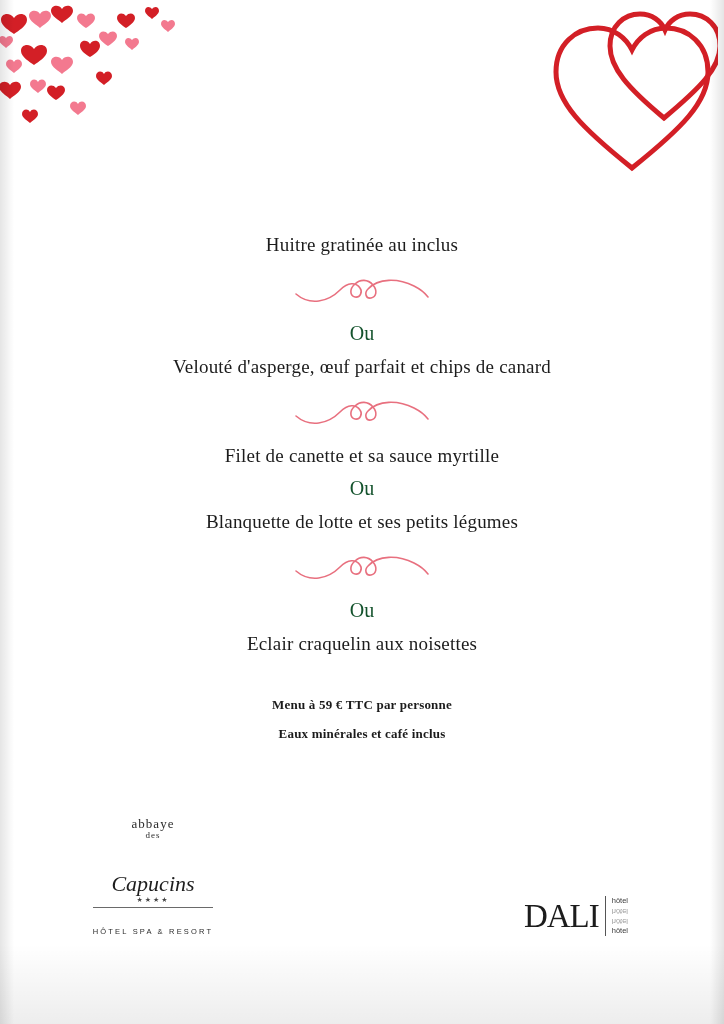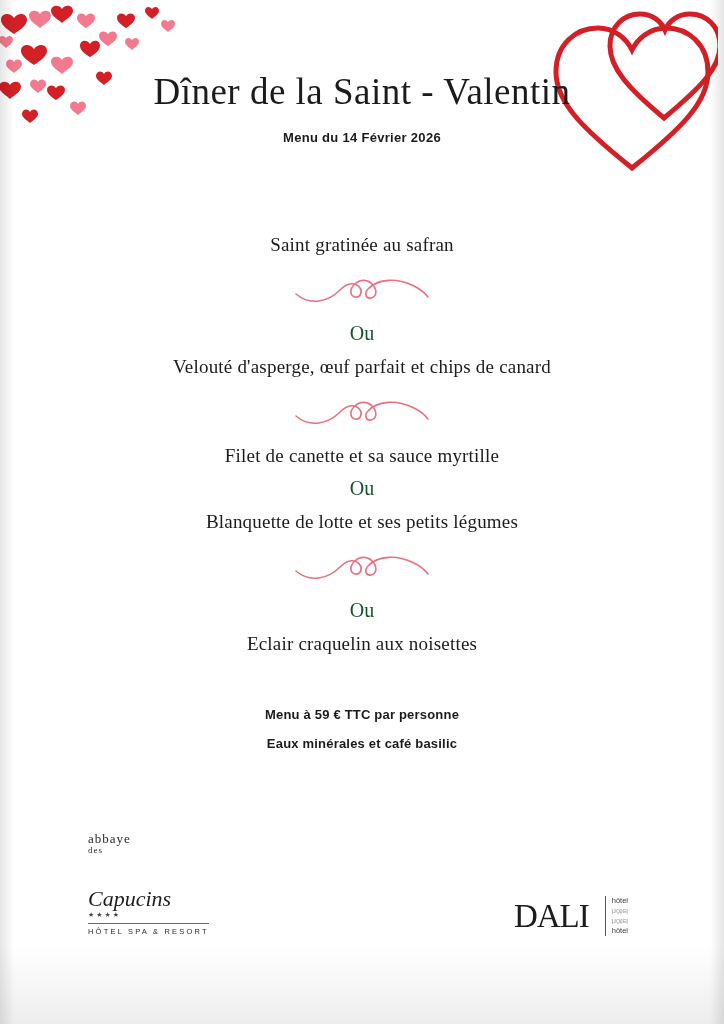--- a/index.html
+++ b/index.html
@@ -122,36 +122,36 @@
   }
   .divider {
     height: 56px;
     display: flex;
     align-items: center;
     justify-content: center;
   }
   .divider svg { display: block; }
 
   .footer-note {
-    margin-top: 40px;
-    font-family: Liberation Sans, sans-serif;
+    margin-top: 30px;
+    font-family: Liberation Serif, serif;
     font-size: 13px;
     font-weight: bold;
     color: #1b1b1b;
     line-height: 29px;
     letter-spacing: 0.2px;
   }
 
   
   .logo-left {
     position: absolute;
     left: 88px;
     bottom: 86px;
     width: 130px;
-    text-align: left;
+    text-align: center;
     z-index: 3;
   }
   .logo-abbaye-1 {
     font-family: "Liberation Serif", serif;
     font-size: 13px;
     color: #2a2a2a;
     letter-spacing: 1px;
     line-height: 13px;
   }
   .logo-abbaye-2 {
@@ -174,21 +174,21 @@
     color: #444;
     letter-spacing: 2px;
     line-height: 9px;
   }
   .logo-abbaye-4 {
     font-family: "Liberation Sans", sans-serif;
     font-size: 7.5px;
     letter-spacing: 2.2px;
     color: #2a2a2a;
     border-top: 1px solid #6a6a6a;
-    padding-top: 3px;
+    padding-top: 19px;
     margin-top: 2px;
     display: inline-block;
   }
 
   .logo-right {
     position: absolute;
     right: 96px;
     bottom: 88px;
     width: 110px;
     z-index: 3;
@@ -197,21 +197,21 @@
     justify-content: flex-end;
   }
   .dali-mark {
     font-family: "Liberation Serif", serif;
     font-size: 33px;
     letter-spacing: -1px;
     color: #1c1c1c;
     line-height: 34px;
   }
   .dali-words {
-    margin-left: 16px;
+    margin-left: 6px;
     border-left: 1px solid #555;
     padding-left: 6px;
     font-family: "Liberation Sans", sans-serif;
     font-size: 7.5px;
     line-height: 10px;
     color: #3a3a3a;
     text-align: left;
   }
   .dali-words .flip {
     display: block;
@@ -253,32 +253,25 @@
 
   <svg class="big-hearts" viewBox="0 0 170 175">
     <g fill="none" stroke="#d31f26" stroke-width="5">
       <path d="M84 168 C34 128 8 102 8 72 C8 44 28 28 50 28 C66 28 78 38 84 50 C90 38 102 28 118 28 C140 28 160 44 160 72 C160 102 134 128 84 168 Z"></path>
     </g>
     <g fill="none" stroke="#d31f26" stroke-width="5">
       <path d="M116 118 C80 88 62 68 62 46 C62 26 76 14 92 14 C104 14 113 21 117 30 C121 21 130 14 142 14 C158 14 172 26 172 46 C172 68 152 88 116 118 Z"></path>
     </g>
   </svg>
 
-  <div class="title-block">
-    <div class="menu-title">
-      <span>Dîner de la Saint -</span>
-      <span>Valentin</span>
-    </div>
-    <div class="menu-date">Menu du 14 Février 2026</div>
-  </div>
 
   <div class="menu-body">
 
     <div class="course">
-      <div class="dish">Saint gratinée au safran</div>
+      <div class="dish">Huitre gratinée au inclus</div>
     </div>
 
     <div class="divider">
       <svg width="136" height="34" viewBox="0 0 136 34">
         <path d="M2 22 C16 34 34 30 46 18 C54 10 62 10 66 16 C69 20 66 26 61 25 C56 24 55 17 61 12 C66 7 74 7 79 13 C84 19 82 25 77 26 C72 27 70 21 74 17 C84 6 104 6 120 14 C126 17 131 21 134 25" fill="none" stroke="#e8707f" stroke-width="1.6" stroke-linecap="round"></path>
       </svg>
     </div>
 
     <div class="course">
       <div class="ou">Ou</div>
@@ -303,21 +296,21 @@
       </svg>
     </div>
 
     <div class="course">
       <div class="ou">Ou</div>
       <div class="dish">Eclair craquelin aux noisettes</div>
     </div>
 
     <div class="footer-note">
       <div>Menu à 59 € TTC par personne</div>
-      <div>Eaux minérales et café basilic</div>
+      <div>Eaux minérales et café inclus</div>
     </div>
   </div>
 
   <div class="logo-left">
     <div class="logo-abbaye-1">abbaye</div>
     <div class="logo-abbaye-2">des</div>
     <div class="logo-abbaye-3">Capucins</div>
     <div class="logo-abbaye-stars">★★★★</div>
     <div class="logo-abbaye-4">HÔTEL SPA &amp; RESORT</div>
   </div>

